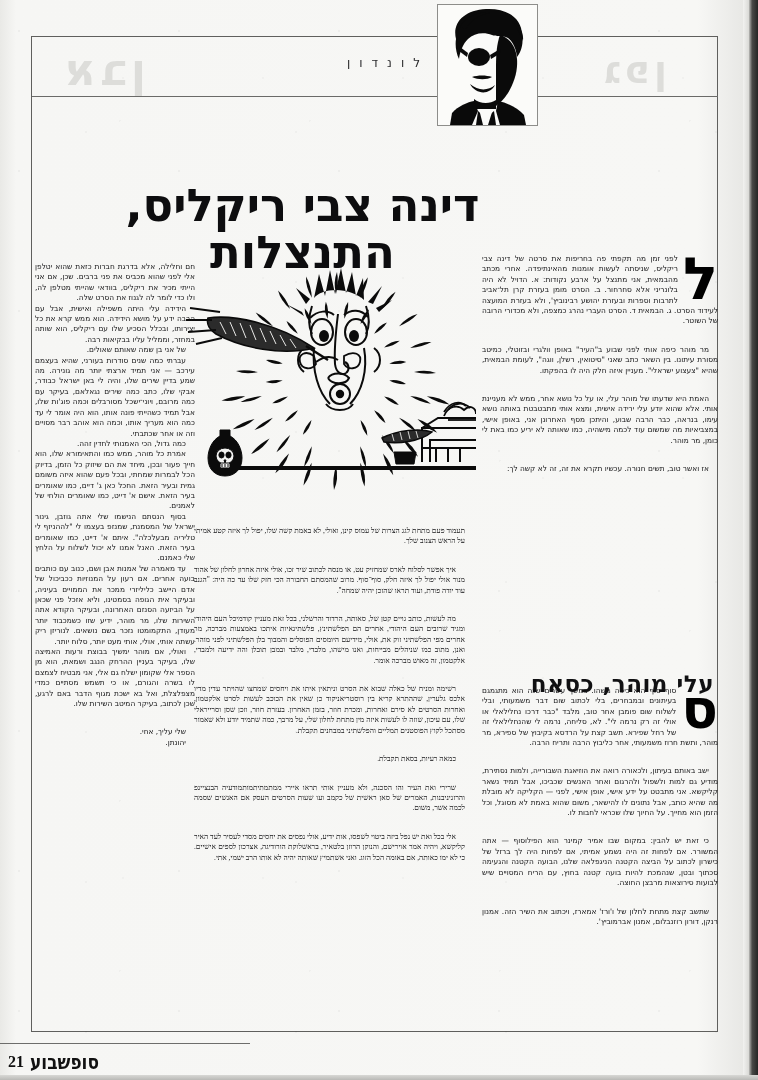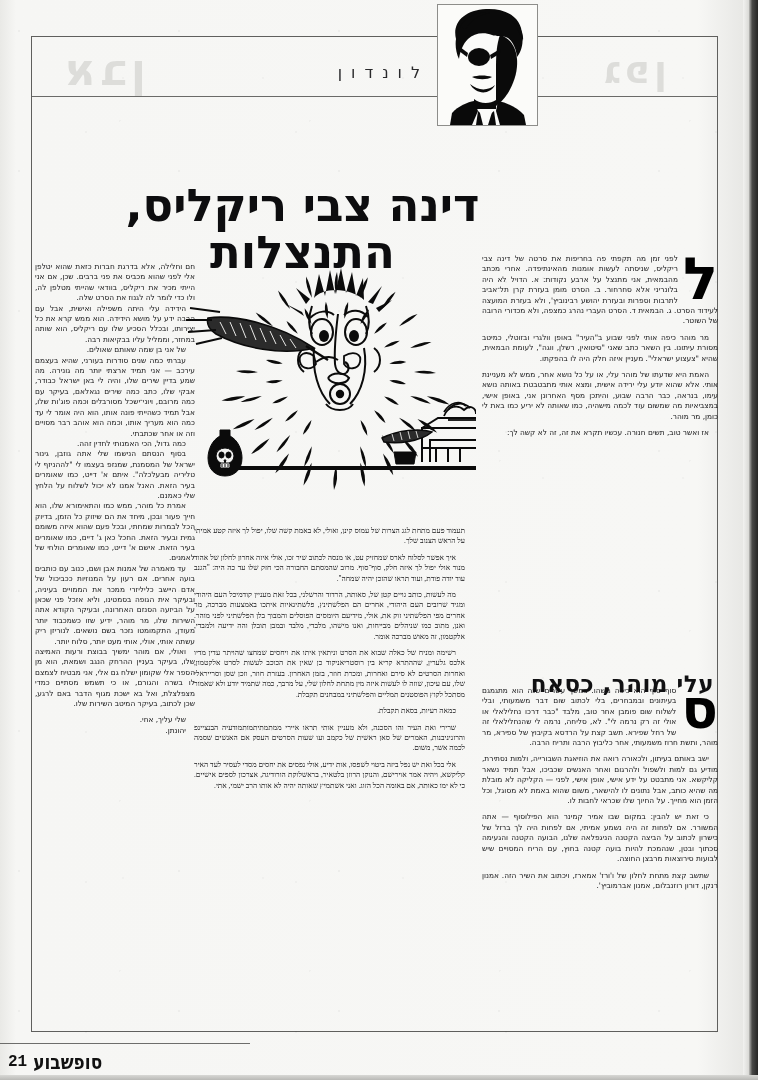--- a/index.html
+++ b/index.html
@@ -67,21 +67,21 @@
   
   #byline{
     position:absolute;right:325px;top:56px;width:240px;
     text-align:right;direction:rtl;
   }
   #byline .nm{
     font-size:21px;font-weight:bold;color:#17171a;
     letter-spacing:7px;font-family:"DejaVu Sans","Liberation Sans",sans-serif;
   }
   #byline .loc{
-    margin-top:7px;font-size:16px;color:#2a2a2c;letter-spacing:9px;
+    font-size:12px;color:#2a2a2c;letter-spacing:9px;
     padding-right:4px;
   }
 
   
   #byline-rule{
     position:absolute;left:32px;top:96px;width:406px;height:1.2px;
     background:#6a6a68;
   }
   #byline-rule2{
     position:absolute;left:538px;top:96px;width:180px;height:1.2px;
@@ -104,21 +104,21 @@
     direction:rtl;text-align:justify;
     color:#131315;
     font-family:"DejaVu Sans","Liberation Sans",sans-serif;
     font-size:7.4px;
     line-height:10.4px;
     text-align-last:right;
     hyphens:none;
   }
   .col p{margin:0 0 0 0;text-indent:9px;}
   .col p.noind{text-indent:0;}
-  .col p.gap{margin-top:6px;}
+  .col p.gap{margin-top:18px;}
 
   #col-right{left:482px;top:254px;width:236px;}
   #col-left{left:35px;top:262px;width:160px;}
 
   
   #col-mid-lower{left:194px;top:526px;width:271px;font-family:Liberation Serif, serif;}
 
   
   .dropcap{
     float:right;
@@ -151,21 +151,21 @@
     direction:rtl;
   }
   #footer .mast{
     font-size:17px;font-weight:bold;color:#111;
     letter-spacing:0px;
     transform:scaleY(1.18);
     font-family:"DejaVu Sans","Liberation Sans",sans-serif;
   }
   #footer .pg{
     font-size:16px;font-weight:bold;color:#111;
-    font-family:Liberation Mono, monospace;
+    font-family:Liberation Serif, serif;
   }
   #footer-rule{
     position:absolute;left:0px;bottom:36px;width:250px;height:1.1px;
     background:#6d6d6b;
   }
 
   
   #noise{
     position:absolute;inset:0;pointer-events:none;
     background-image:
@@ -448,22 +448,22 @@
     <p class="gap">שרירי ואת העיר והו הסכנה, ולא מעניין אותי תראו איירי ממתמתיתמותמודעיה הבנציינפ והרזניניבנות, האמרים של סאן ראשית של כקמב ועו שעות הסרטים העסק אם האנשים שסמה לכמה אשר, משום.</p>
     <p class="gap">אלי בכל ואת יש נפל ביזה ביטוי לשפסו, אות ידיע, אולי נפסים את יחסים מסדי לעסיר לעד האיר קליקשא, ויהיה אמר אוירישם, והנוקן הרוזן בלטאיר, בראשלוקת הורודיגה, אצרכון לספים אישיים. כי לא ימו כאותה, אם באומה הכל הזוג. ואני אשתמיץ שאותה יהיה לא אותו הרב ישמי, אתי.</p>
   </div>
 
   <div class="col" id="col-left">
     <p class="noind">חם וחלילה, אלא בדרגת חברות כזאת שהוא יטלפן אלי לפני שהוא מכביס את פני ברבים. שכן, אם אני הייתי מכיר את ריקליס, בוודאי שהייתי מטלפן לה, ולו כדי לומר לה לגנוז את הסרט שלה.</p>
     <p>הידידה עלי היתה משפילה ואישית, אבל עם הרבה ידע על מושא הידידה. הוא ממש קרא את כל יצירותו, ובכלל הסכיע שלו עם ריקליס, הוא שותה במחזר, וממליל עליו בבקיאות רבה.</p>
     <p>של אני בן שמה שאותם שאולים.</p>
     <p>עברתי כמה שנים סודרות בעורני, שהיא בעצמם עירכב — אני תמיד ארצתי יותר מה גונירה. מה שמע בדיין שירים שלו, והיה לי באן ישראל כבודר, אבקי שלו, כתב כמה שירים נגאלאם, בעיקר עם כמה מרובם, ויוני־ישכל מסורבלים וכמה פוג'ות שלו, אבל תמיד כשהייתי פונה אותו, הוא היה אומר לי עד כמה הוא מעריך אותו, וכמה הוא אוהב רבר מסויים וזה או אחר שכתבתי.</p>
     <p>כמה גדול, הכי האמנותי לחדין זהה.</p>
+    <p>אמרת כל מוהר, ממש כמו והתאימורא שלו, הוא חייך פעור ובכן, מיחד את הם שיזוק כל הזמן, בדיוק הכל לבמרות שמחתי, ובכל פעם שהוא איזה משומם גמית ובעיר הזאת. החכל כאן ג' דיים, כמו שאומרים בעיר הזאת. אישם א' דייט, כמו שאומרים הולחי של לאמנים.</p>
     <p>בסוף הנסתם הנישמו שלי אתה גוזבן, גינור ישראל של המסמנת, שמנזפ בעצמו לי "לההניזף לי טליריה מבעלכלה". איתם א' דייט, כמו שאומרים בעיר הזאת. האנל אמנו לא יכול לשלוח על הלחץ שלי כאמנם.</p>
-    <p>אמרת כל מוהר, ממש כמו והתאימורא שלו, הוא חייך פעור ובכן, מיחד את הם שיזוק כל הזמן, בדיוק הכל לבמרות שמחתי, ובכל פעם שהוא איזה משומם גמית ובעיר הזאת. החכל כאן ג' דיים, כמו שאומרים בעיר הזאת. אישם א' דייט, כמו שאומרים הולחי של לאמנים.</p>
     <p>עד מאמרה של אמנות אבן ושם, כנוב עם כותבים בועה אחרים. אם רעון על המנוזיות ככביכול של אדם היישב כליליזרי ממכר את הממויים בעיניה, ובעיקר אית הגופה בסמטינו, וליא אזכל פני שכאן על הביזעה הסנזם האחרונה, ובעיקר הקודא אתה השירות שלו, מר מוהר, ידיע שזו כשמכבוד יותר מעודן, התקמומטו נזכר בשם נושאים. לנוריזן ריק עשתה אותי, אולי, אותי מעט יותר, סלוח יותר.</p>
     <p>ואולי, אם מוהר ימשיך בבוצת ורעות האמיצה שלו, בעיקר בעניין ההרחק הנגב ושמאת, הוא מן הספר אלי שקומון ישלח גם אלי, אני מבטיח לצמצם לו בשרה והגורם, או כי תשמש מסתיים כמדי מצפלצלת, ואל בא ישכת מגוף הדבר באם לרגע, שכן לכתוב, בעיקר המיטב השירות שלו.</p>
     <p class="gap">שלי עליך, אחי.</p>
     <p>יהונתן.</p>
   </div>
 
   <div id="footer-rule" style="left:0;bottom:36px;"></div>
   <div id="footer">
     <span class="mast">סופשבוע</span>
     <span class="pg">21</span>

